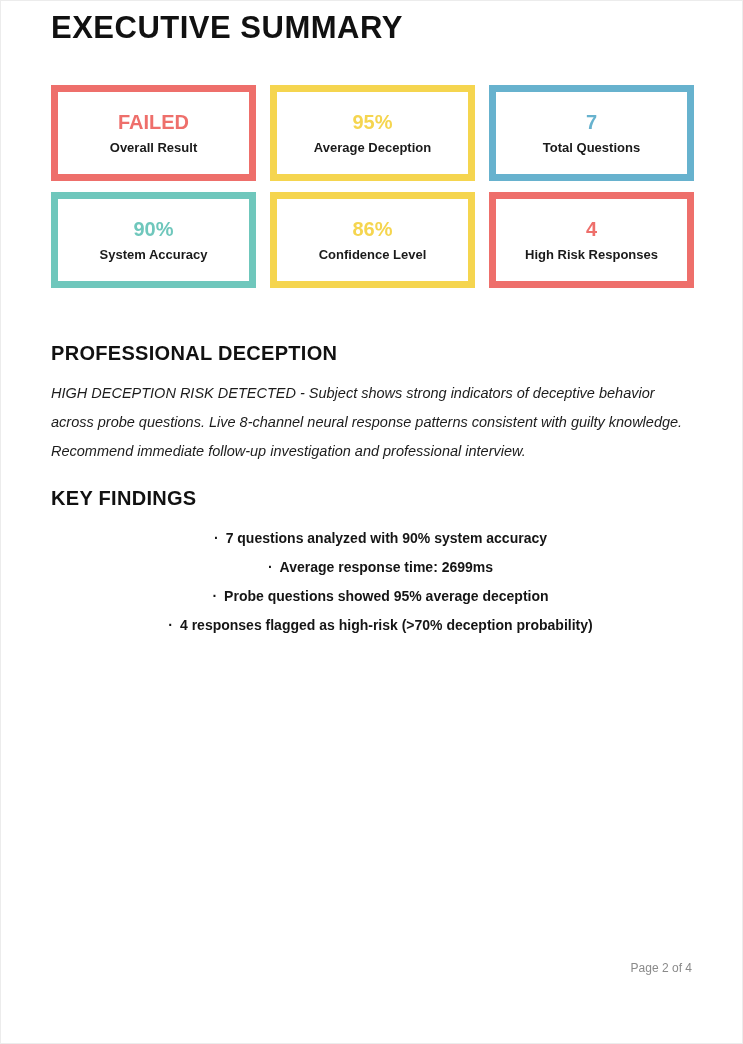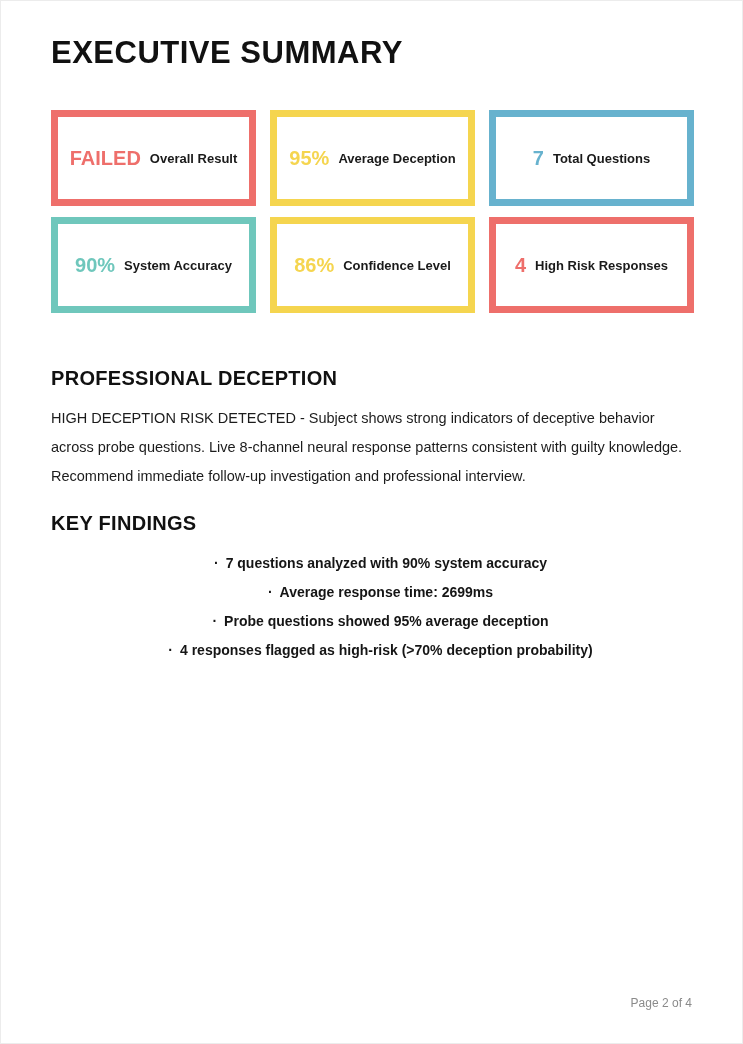--- a/index.html
+++ b/index.html
@@ -11,42 +11,42 @@
     box-sizing: border-box;
     border: 1px solid #ececec;
     font-family: "Liberation Sans", "DejaVu Sans", sans-serif;
     color: #1a1a1a;
     overflow: hidden;
   }
   .content { padding: 0 48px 0 50px; }
 
   .page-title {
     margin: 0;
-    padding-top: 33px;
+    padding-top: 8px;
     font-size: 31px;
     line-height: 38px;
     font-weight: bold;
     letter-spacing: 0.5px;
     color: #111111;
   }
 
   .cards-grid {
     margin-top: 38px;
     display: grid;
     grid-template-columns: repeat(3, 1fr);
     column-gap: 14px;
     row-gap: 11px;
   }
   .card {
     box-sizing: border-box;
     height: 96px;
     border: 7px solid #cccccc;
     background: #ffffff;
     display: flex;
-    flex-direction: row;
+    flex-direction: column;
     align-items: center;
     justify-content: center;
     gap: 9px;
     text-align: center;
   }
   .card-value {
     font-size: 20px;
     font-weight: bold;
     line-height: 1;
   }
@@ -64,40 +64,41 @@
     letter-spacing: 0.3px;
     color: #111111;
   }
   .assessment-heading { margin-top: 54px; }
   .assessment-body {
     margin: 14px 0 0 0;
     width: 645px;
     font-size: 14.5px;
     line-height: 29px;
     color: #1c1c1c;
+    font-style: italic;
   }
 
   .findings-heading { margin-top: 21px; }
   .findings-list {
     margin: 14px 0 0 0;
     padding: 0 0 0 16px;
     list-style: none;
     text-align: center;
   }
   .findings-list li {
     font-size: 14px;
     font-weight: bold;
     line-height: 29px;
     color: #151515;
   }
   .bullet { margin-right: 7px; }
 
   .page-footer {
     position: absolute;
-    top: 995px;
+    top: 960px;
     right: 50px;
     font-size: 12px;
     color: #8a8a8a;
   }
 </style>
 </head>
 <body>
 
 <div class="page">
   <div class="content">

